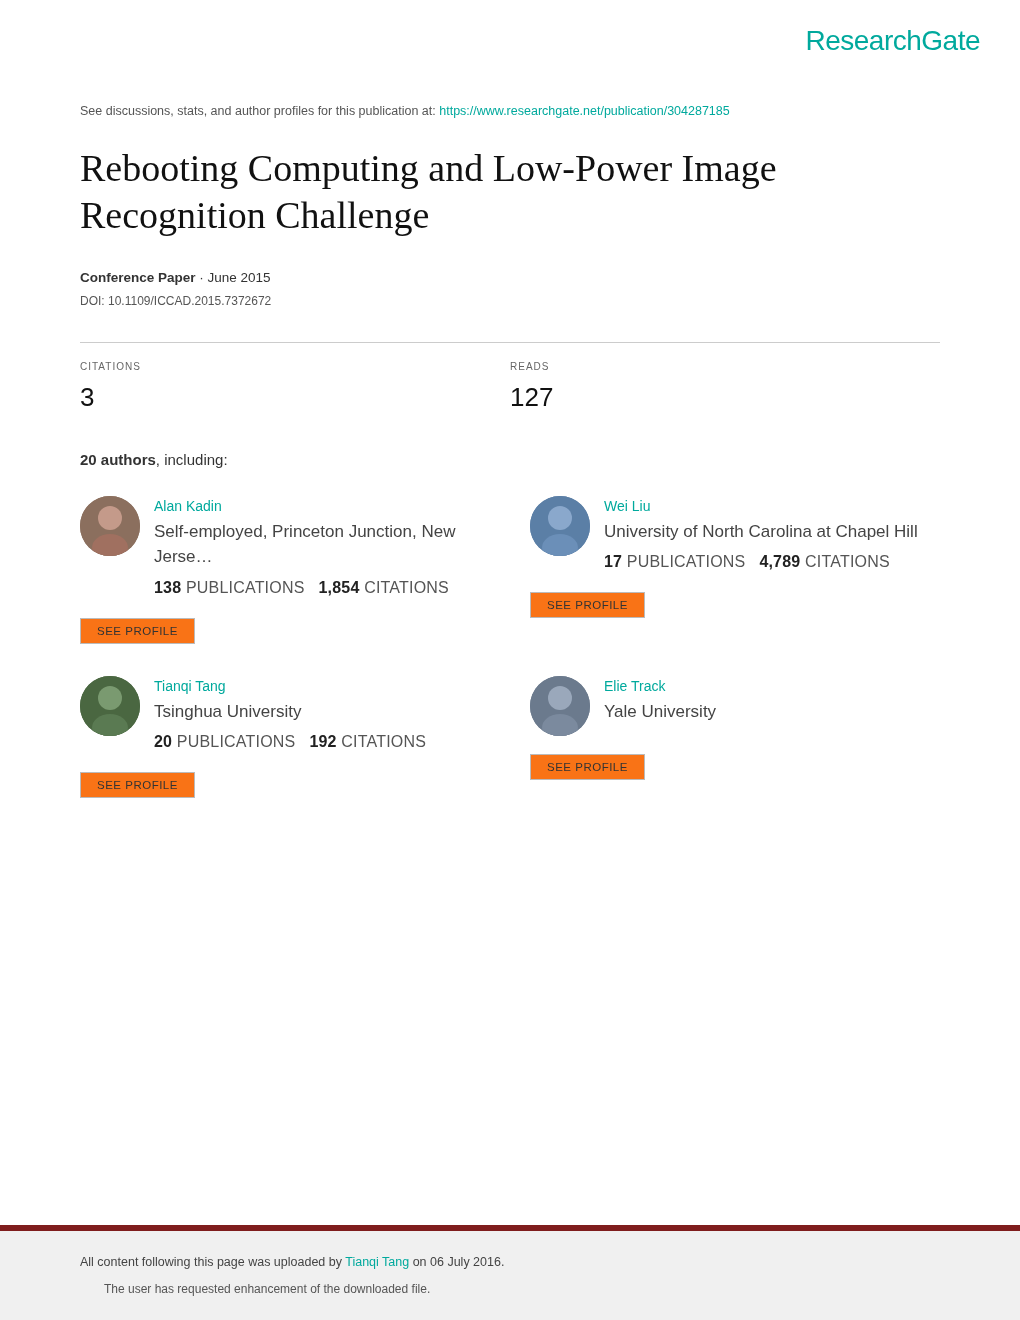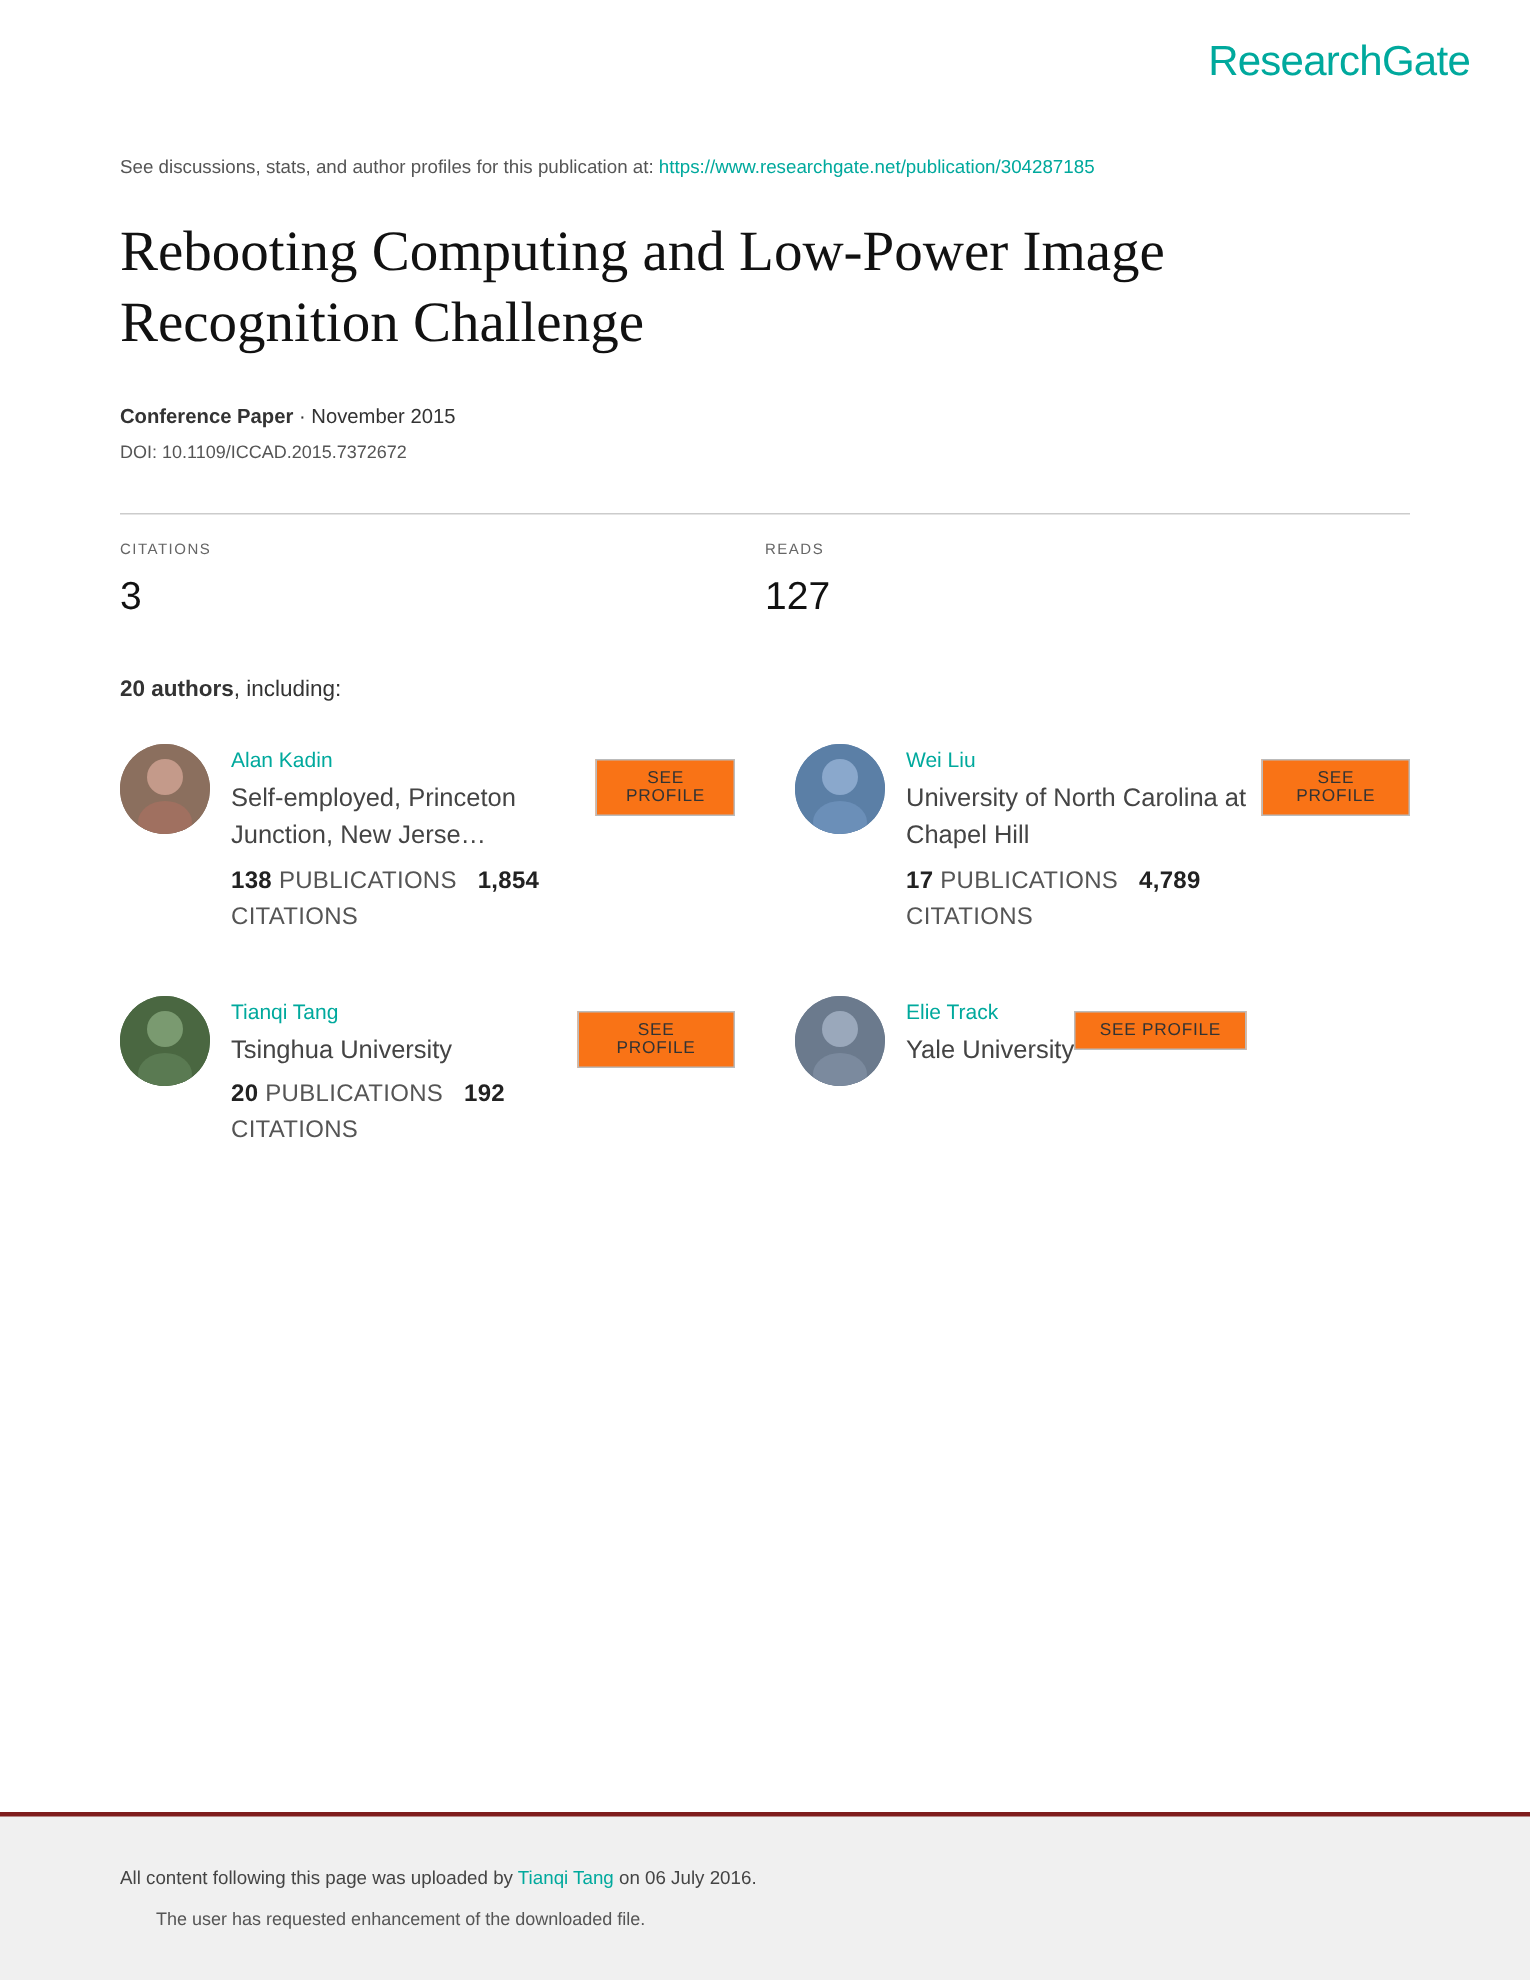--- a/index.html
+++ b/index.html
@@ -109,21 +109,21 @@
     .authors-heading strong {
       font-weight: 700;
     }
     .authors-grid {
       display: grid;
       grid-template-columns: 1fr 1fr;
       gap: 32px 40px;
     }
     .author-card {
       display: flex;
-      flex-direction: row;
+      flex-direction: column;
     }
     .author-top {
       display: flex;
       align-items: flex-start;
       gap: 14px;
       margin-bottom: 8px;
     }
     .author-avatar {
       width: 60px;
       height: 60px;
@@ -173,22 +173,22 @@
       background: #f97316;
       cursor: pointer;
       letter-spacing: 0.5px;
       text-transform: uppercase;
       width: fit-content;
       align-self: flex-start;
     }
     
     .footer {
       background: #f0f0f0;
-      border-top: 3px solid #7f1d1d;
-      padding: 32px 80px;
+      border-top: 6px solid #7f1d1d;
+      padding: 22px 80px;
       font-family: Arial, sans-serif;
       font-size: 12.5px;
       color: #444;
     }
     .footer a {
       color: #00A99D;
       text-decoration: none;
     }
     .footer-line2 {
       margin-top: 8px;
@@ -217,21 +217,21 @@
     <div class="discussions-line">
       <span>See discussions, stats, and author profiles for this publication at:</span>
       <a>https://www.researchgate.net/publication/304287185</a>
     </div>
 
     <h1 class="paper-title">Rebooting Computing and Low-Power Image Recognition Challenge</h1>
 
     <div class="paper-meta">
       <strong>Conference Paper</strong>
       <span> · </span>
-      <span>November 2015</span>
+      <span>June 2015</span>
     </div>
     <div class="paper-doi">
       <span>DOI:</span>
       <span>10.1109/ICCAD.2015.7372672</span>
     </div>
 
     <div class="stats-row">
       <div class="stat-col">
         <div class="stat-label">CITATIONS</div>
         <div class="stat-value">3</div>

